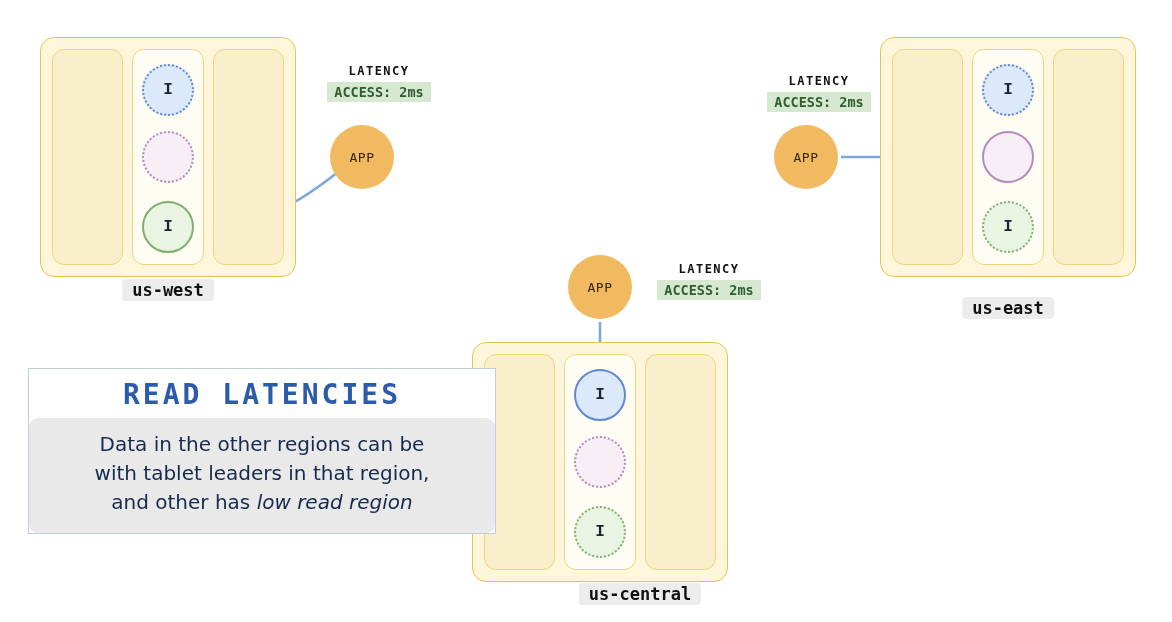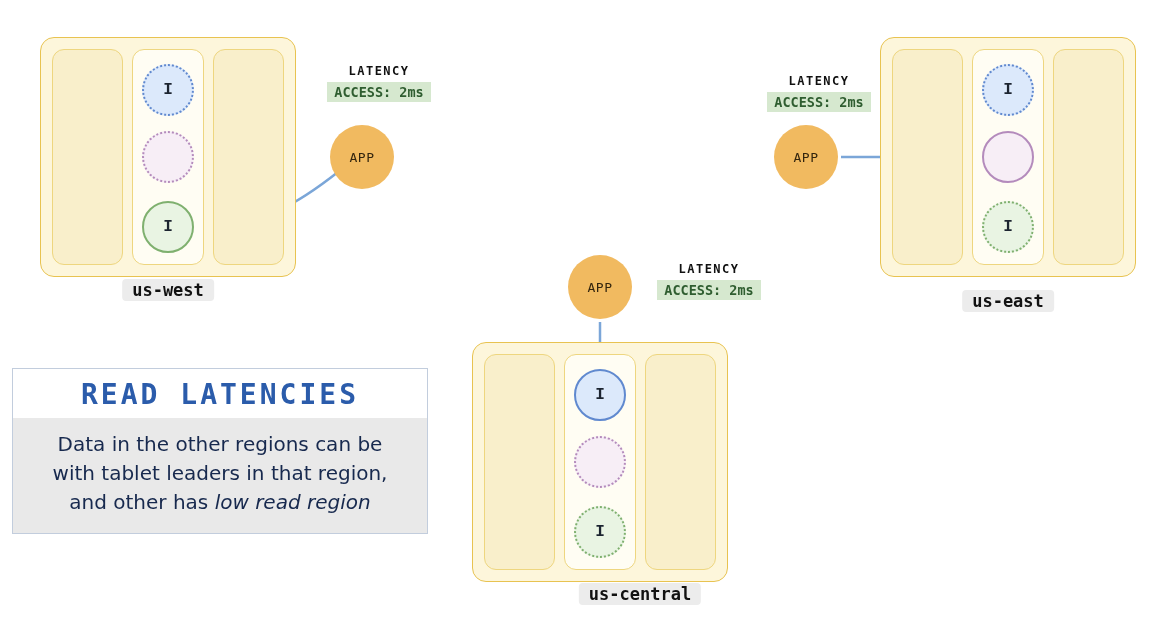--- a/index.html
+++ b/index.html
@@ -60,32 +60,33 @@
     letter-spacing: 1.5px; color: #111; margin-bottom: 4px;
   }
   .lat-badge {
     display: inline-block;
     font-family: "DejaVu Sans Mono", monospace; font-weight: bold; font-size: 13.5px;
     color: #2f5d30; background: #d6e8cf; padding: 2px 7px;
   }
 
   
   .info-box {
-    position: absolute; left: 12px; top: 368px; width: 416px;
+    position: absolute; left: 28px; top: 368px; width: 468px;
     border: 1px solid #c2cddd; background: #ffffff;
   }
   .info-title {
     text-align: center; padding: 9px 0 7px;
     font-family: "DejaVu Sans Mono", monospace; font-weight: bold; font-size: 28px;
     letter-spacing: 3px; color: #2b5cab;
   }
   .info-body {
     background: #e9e9e9; padding: 12px 8px 16px; text-align: center;
     font-size: 20px; line-height: 1.45; color: #17294e;
     font-family: "DejaVu Sans", sans-serif;
+    border-radius: 9px;
   }
   .info-body em { font-style: italic; }
 
   svg.arrows { position: absolute; inset: 0; pointer-events: none; }
 </style>
 </head>
 <body>
 
 <div class="page">
 
@@ -131,21 +132,21 @@
         </div>
       <div class="node purple solid n2">
           <span></span>
         </div>
       <div class="node green dotted n3">
           <span>I</span>
         </div>
     </div>
     <div class="col"></div>
   </div>
-  <div class="region-label" style="left:1008px; top:290px;">us-east</div>
+  <div class="region-label" style="left:1008px; top:297px;">us-east</div>
 
   <div class="lat" style="left:760px; top:74px;">
     <div class="lat-title">LATENCY</div>
     <span class="lat-badge">ACCESS: 2ms</span>
   </div>
   <div class="app" style="left:774px; top:125px;">APP</div>
 
   <div class="region" style="left:472px; top:342px;">
     <div class="col"></div>
     <div class="col col-mid">

